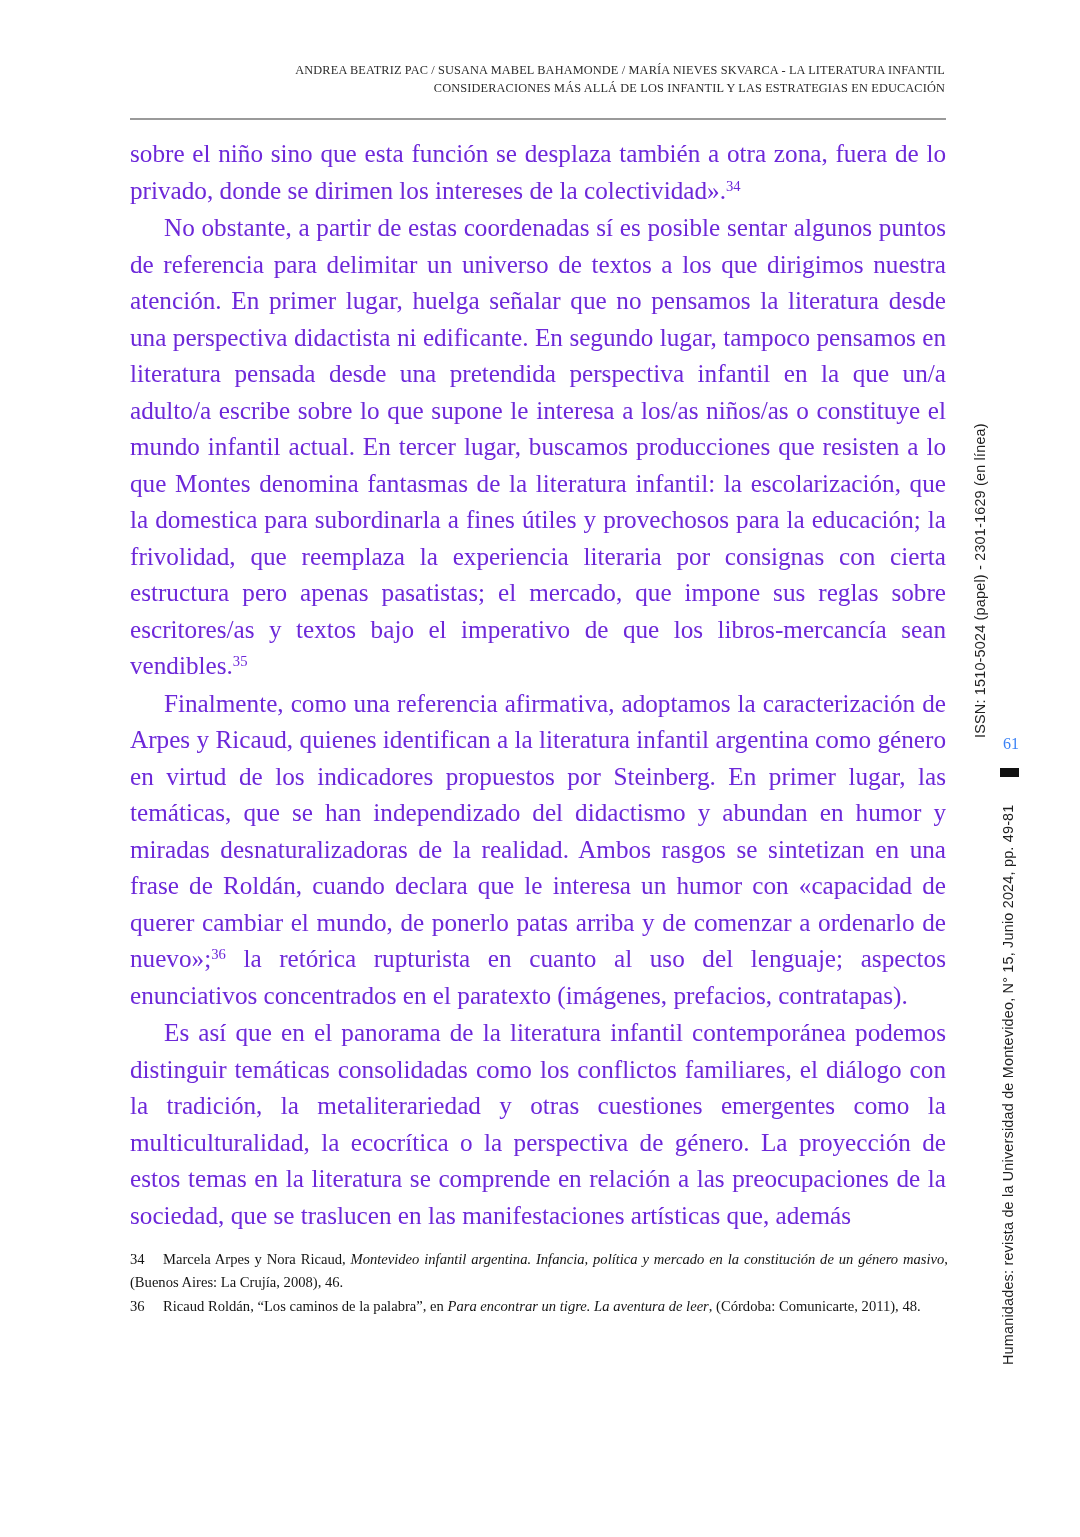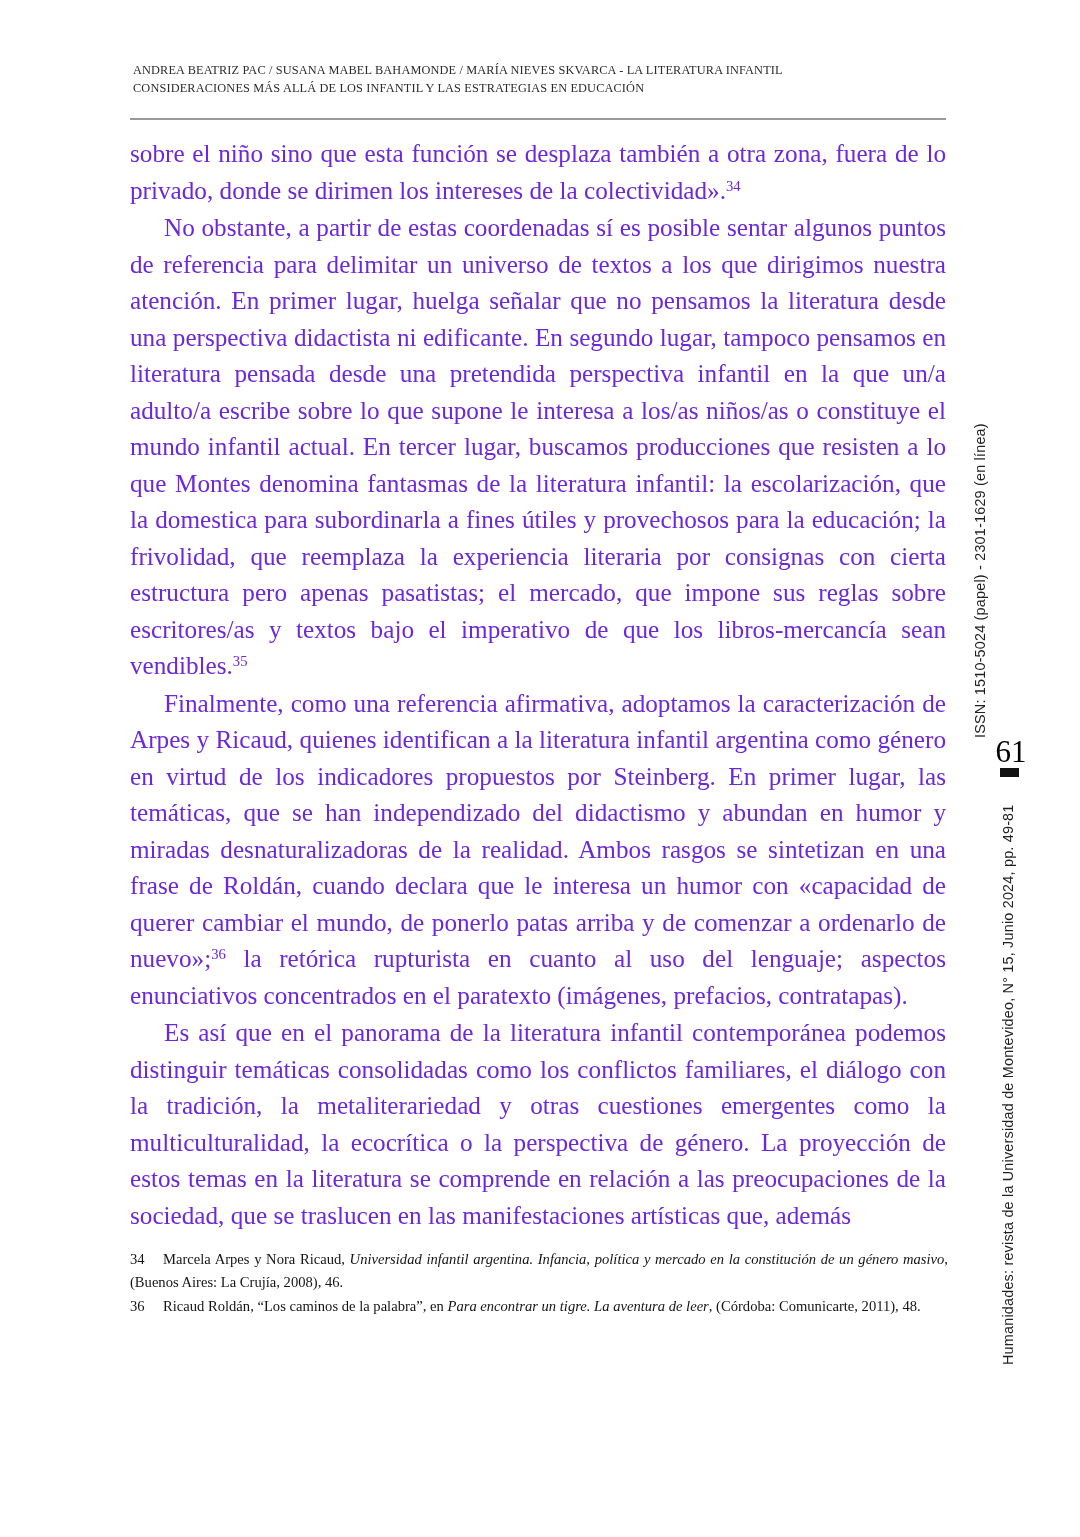--- a/index.html
+++ b/index.html
@@ -18,21 +18,21 @@
     font-family: "Liberation Serif", "DejaVu Serif", serif;
     color: #1a1a1a;
   }
 
   
   .running-head {
     position: absolute;
     left: 133px;
     top: 62px;
     width: 812px;
-    text-align: left;
+    text-align: right;
     font-family: "Liberation Serif", "DejaVu Serif", serif;
     font-size: 12.3px;
     line-height: 17.6px;
     letter-spacing: 0.15px;
     color: #2b2b2b;
   }
   .running-head .rh-line { display: block; white-space: nowrap; }
 
   .head-rule {
     position: absolute;
@@ -121,22 +121,22 @@
   }
 
   
   .folio {
     position: absolute;
     left: 988px;
     top: 736px;
     width: 46px;
     text-align: center;
     font-family: "Liberation Serif", "DejaVu Serif", serif;
-    font-size: 31px;
-    color: #000000;
+    font-size: 16px;
+    color: #3b82f6;
     line-height: 1;
   }
   .folio-mark {
     position: absolute;
     left: 1000px;
     top: 768px;
     width: 19px;
     height: 9px;
     background: #111111;
   }
@@ -159,21 +159,21 @@
     <p class="para indent"><span>No obstante, a partir de estas coordenadas sí es posible sentar algunos puntos de referencia para delimitar un universo de textos a los que dirigimos nuestra atención. En primer lugar, huelga señalar que no pensamos la literatura desde una perspectiva didactista ni edificante. En segundo lugar, tampoco pensamos en literatura pensada desde una pretendida perspectiva infantil en la que un/a adulto/a escribe sobre lo que supone le interesa a los/as niños/as o constituye el mundo infantil actual. En tercer lugar, buscamos producciones que resisten a lo que Montes denomina fantasmas de la literatura infantil: la escolarización, que la domestica para subordinarla a fines útiles y provechosos para la educación; la frivolidad, que reemplaza la experiencia literaria por consignas con cierta estructura pero apenas pasatistas; el mercado, que impone sus reglas sobre escritores/as y textos bajo el imperativo de que los libros-mercancía sean vendibles.</span><sup class="fn">35</sup></p>
 
     <p class="para indent"><span>Finalmente, como una referencia afirmativa, adoptamos la caracterización de  Arpes y Ricaud, quienes identifican a la literatura infantil argentina como género en virtud de los indicadores propuestos por Steinberg. En primer lugar, las temáticas, que se han independizado del didactismo y abundan en humor y miradas desnaturalizadoras de la realidad. Ambos rasgos se sintetizan en una frase de Roldán, cuando declara que le interesa un humor con «capacidad de querer cambiar el mundo, de ponerlo patas arriba y de comenzar a ordenarlo de nuevo»;</span><sup class="fn">36</sup><span> la retórica rupturista en cuanto al uso del lenguaje; aspectos enunciativos concentrados en el paratexto (imágenes, prefacios, contratapas).</span></p>
 
     <p class="para indent">Es así que en el panorama de la literatura infantil contemporánea podemos distinguir temáticas consolidadas como los conflictos familiares, el diálogo con la tradición, la metaliterariedad y otras cuestiones emergentes como la multiculturalidad, la ecocrítica o la perspectiva de género. La proyección de estos temas en la literatura se comprende en relación a las preocupaciones de la sociedad, que se traslucen en las manifestaciones artísticas que, además</p>
 
   </div>
 
   <div class="footnotes">
 
-    <p class="fn-item"><span class="fn-num">34</span><span>Marcela Arpes y Nora Ricaud, </span><i>Universidad infantil argentina. Infancia, política y mercado en la constitución de un género masivo</i><span>, (Buenos Aires: La Crujía, 2008), 46.</span></p>
+    <p class="fn-item"><span class="fn-num">34</span><span>Marcela Arpes y Nora Ricaud, </span><i>Montevideo infantil argentina. Infancia, política y mercado en la constitución de un género masivo</i><span>, (Buenos Aires: La Crujía, 2008), 46.</span></p>
 
 
     <p class="fn-item"><span class="fn-num">36</span><span>Ricaud Roldán, “Los caminos de la palabra”, en </span><i>Para encontrar un tigre. La aventura de leer</i><span>, (Córdoba: Comunicarte, 2011), 48.</span></p>
 
   </div>
 
   <div class="side-issn">ISSN: 1510-5024 (papel) - 2301-1629 (en línea)</div>
   <div class="side-journal">Humanidades: revista de la Universidad de Montevideo, N° 15, Junio 2024, pp. 49-81</div>
 
   <div class="folio">61</div>

